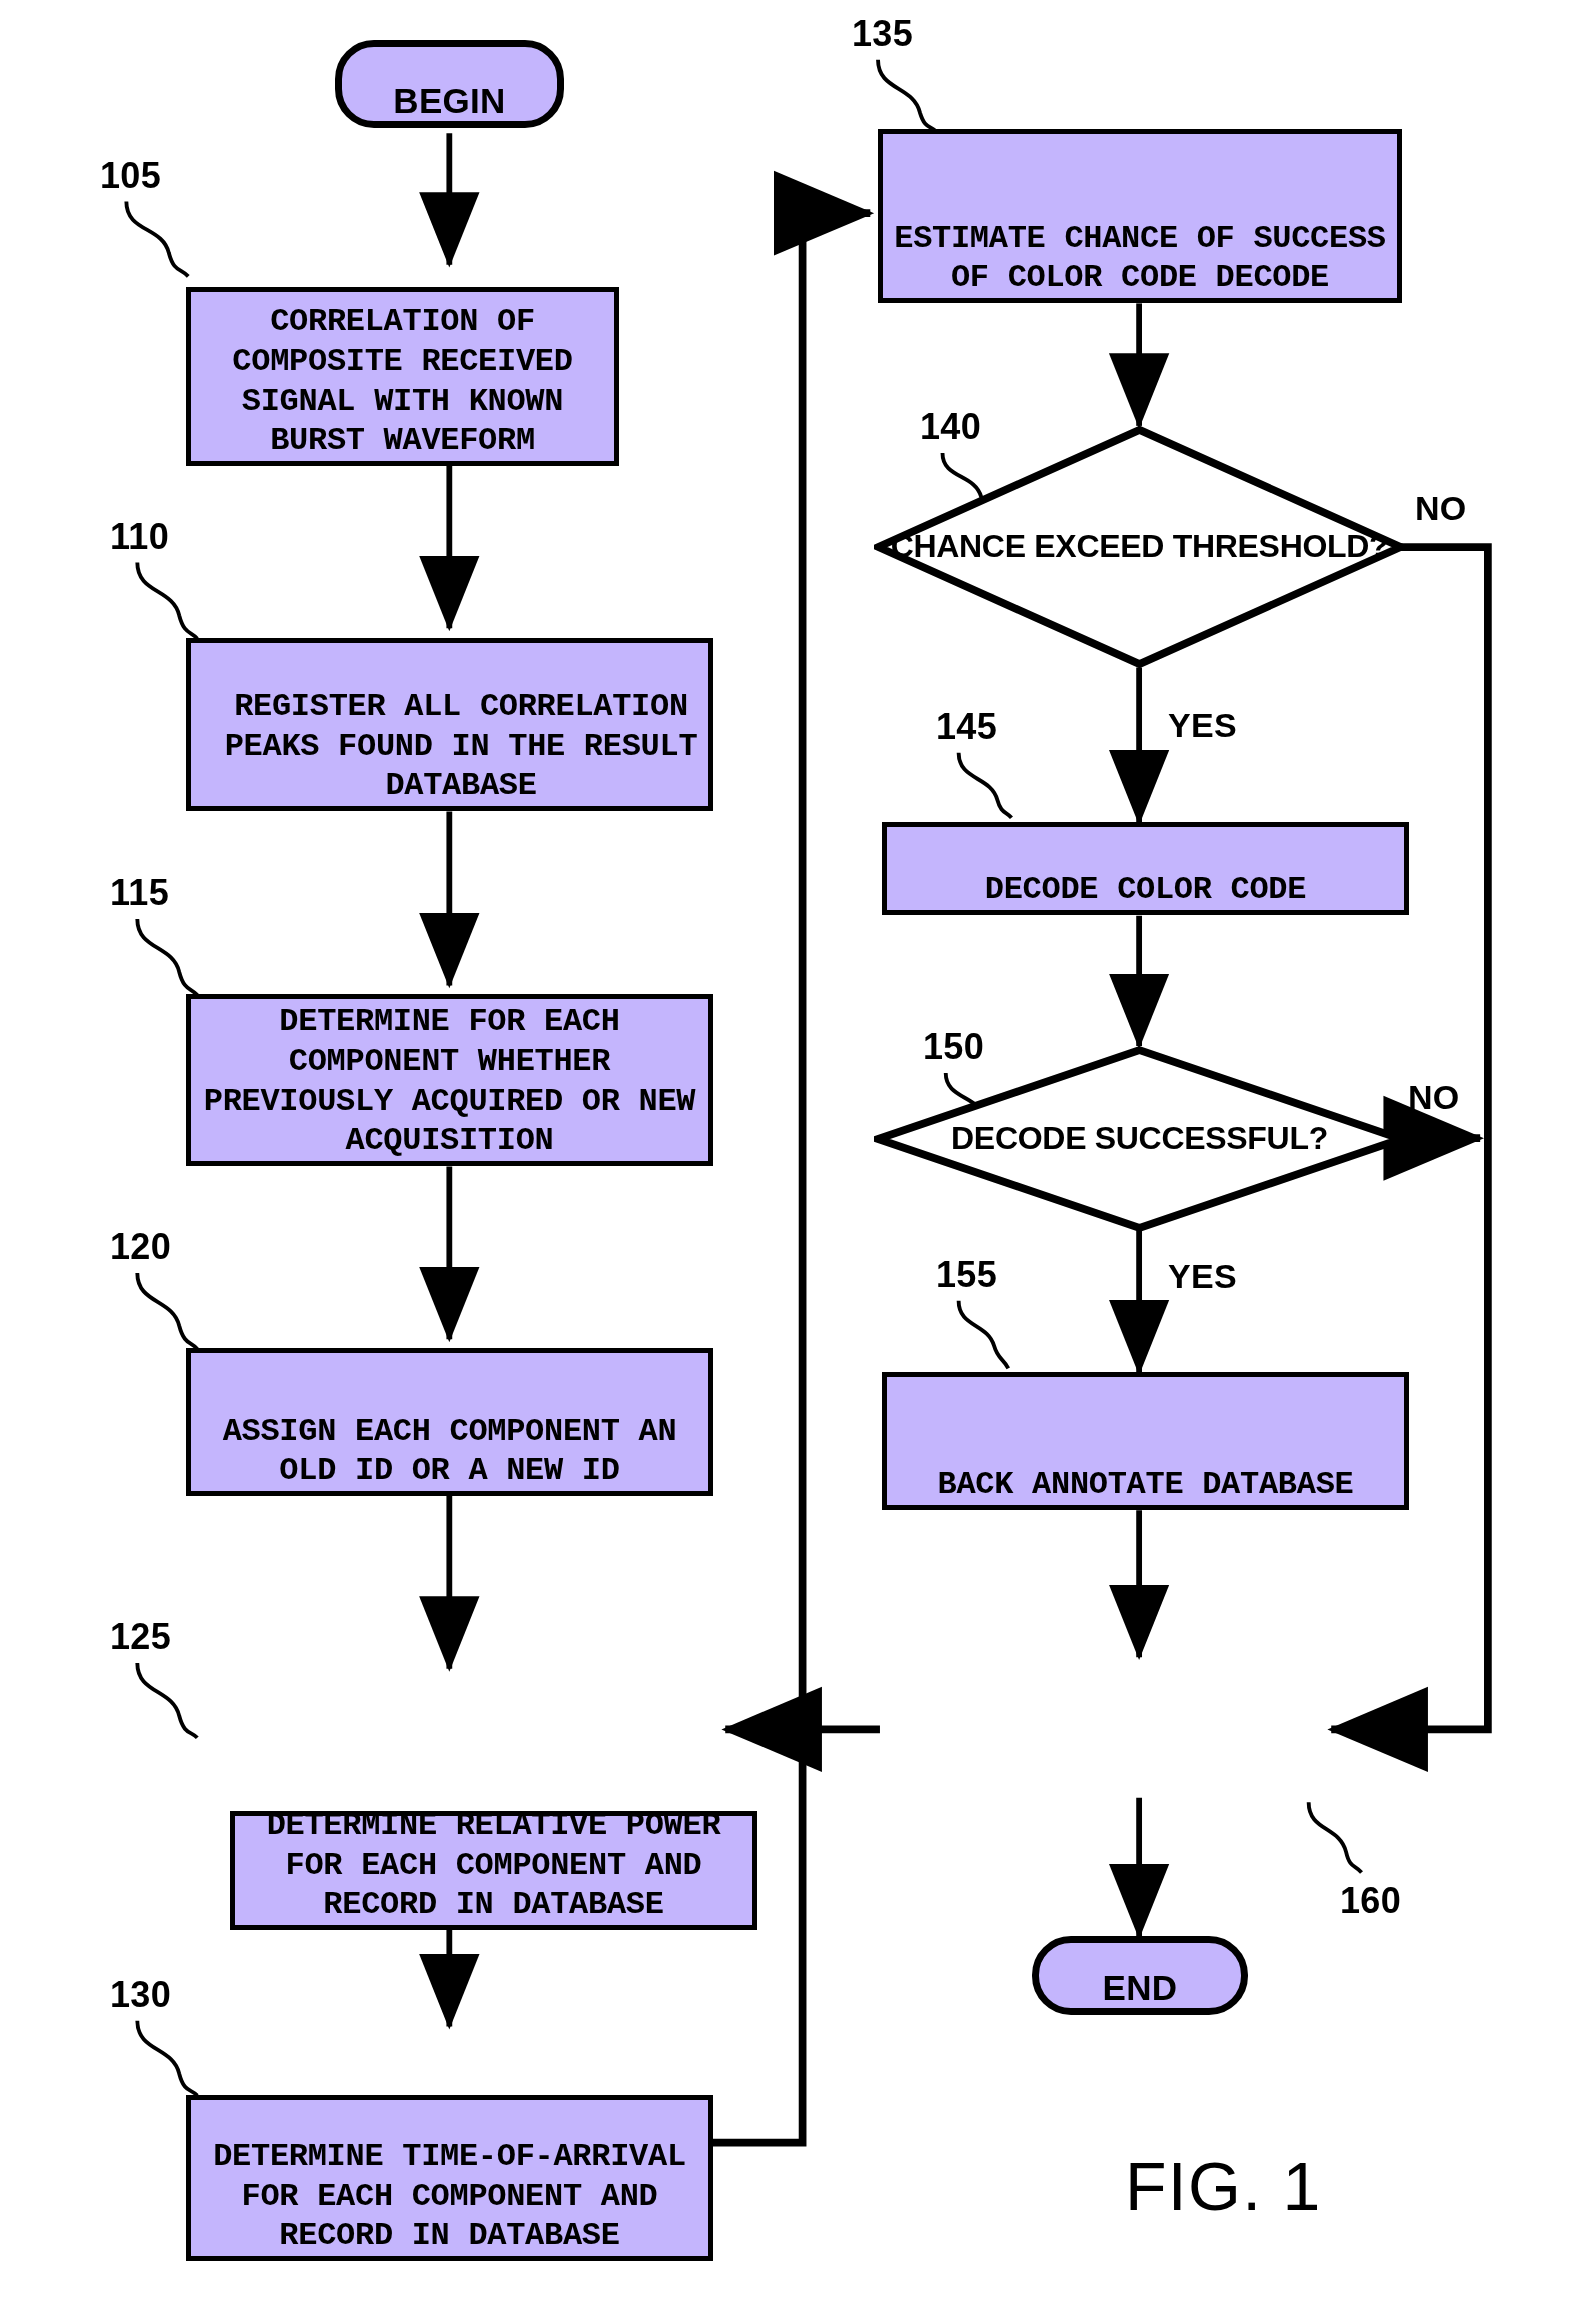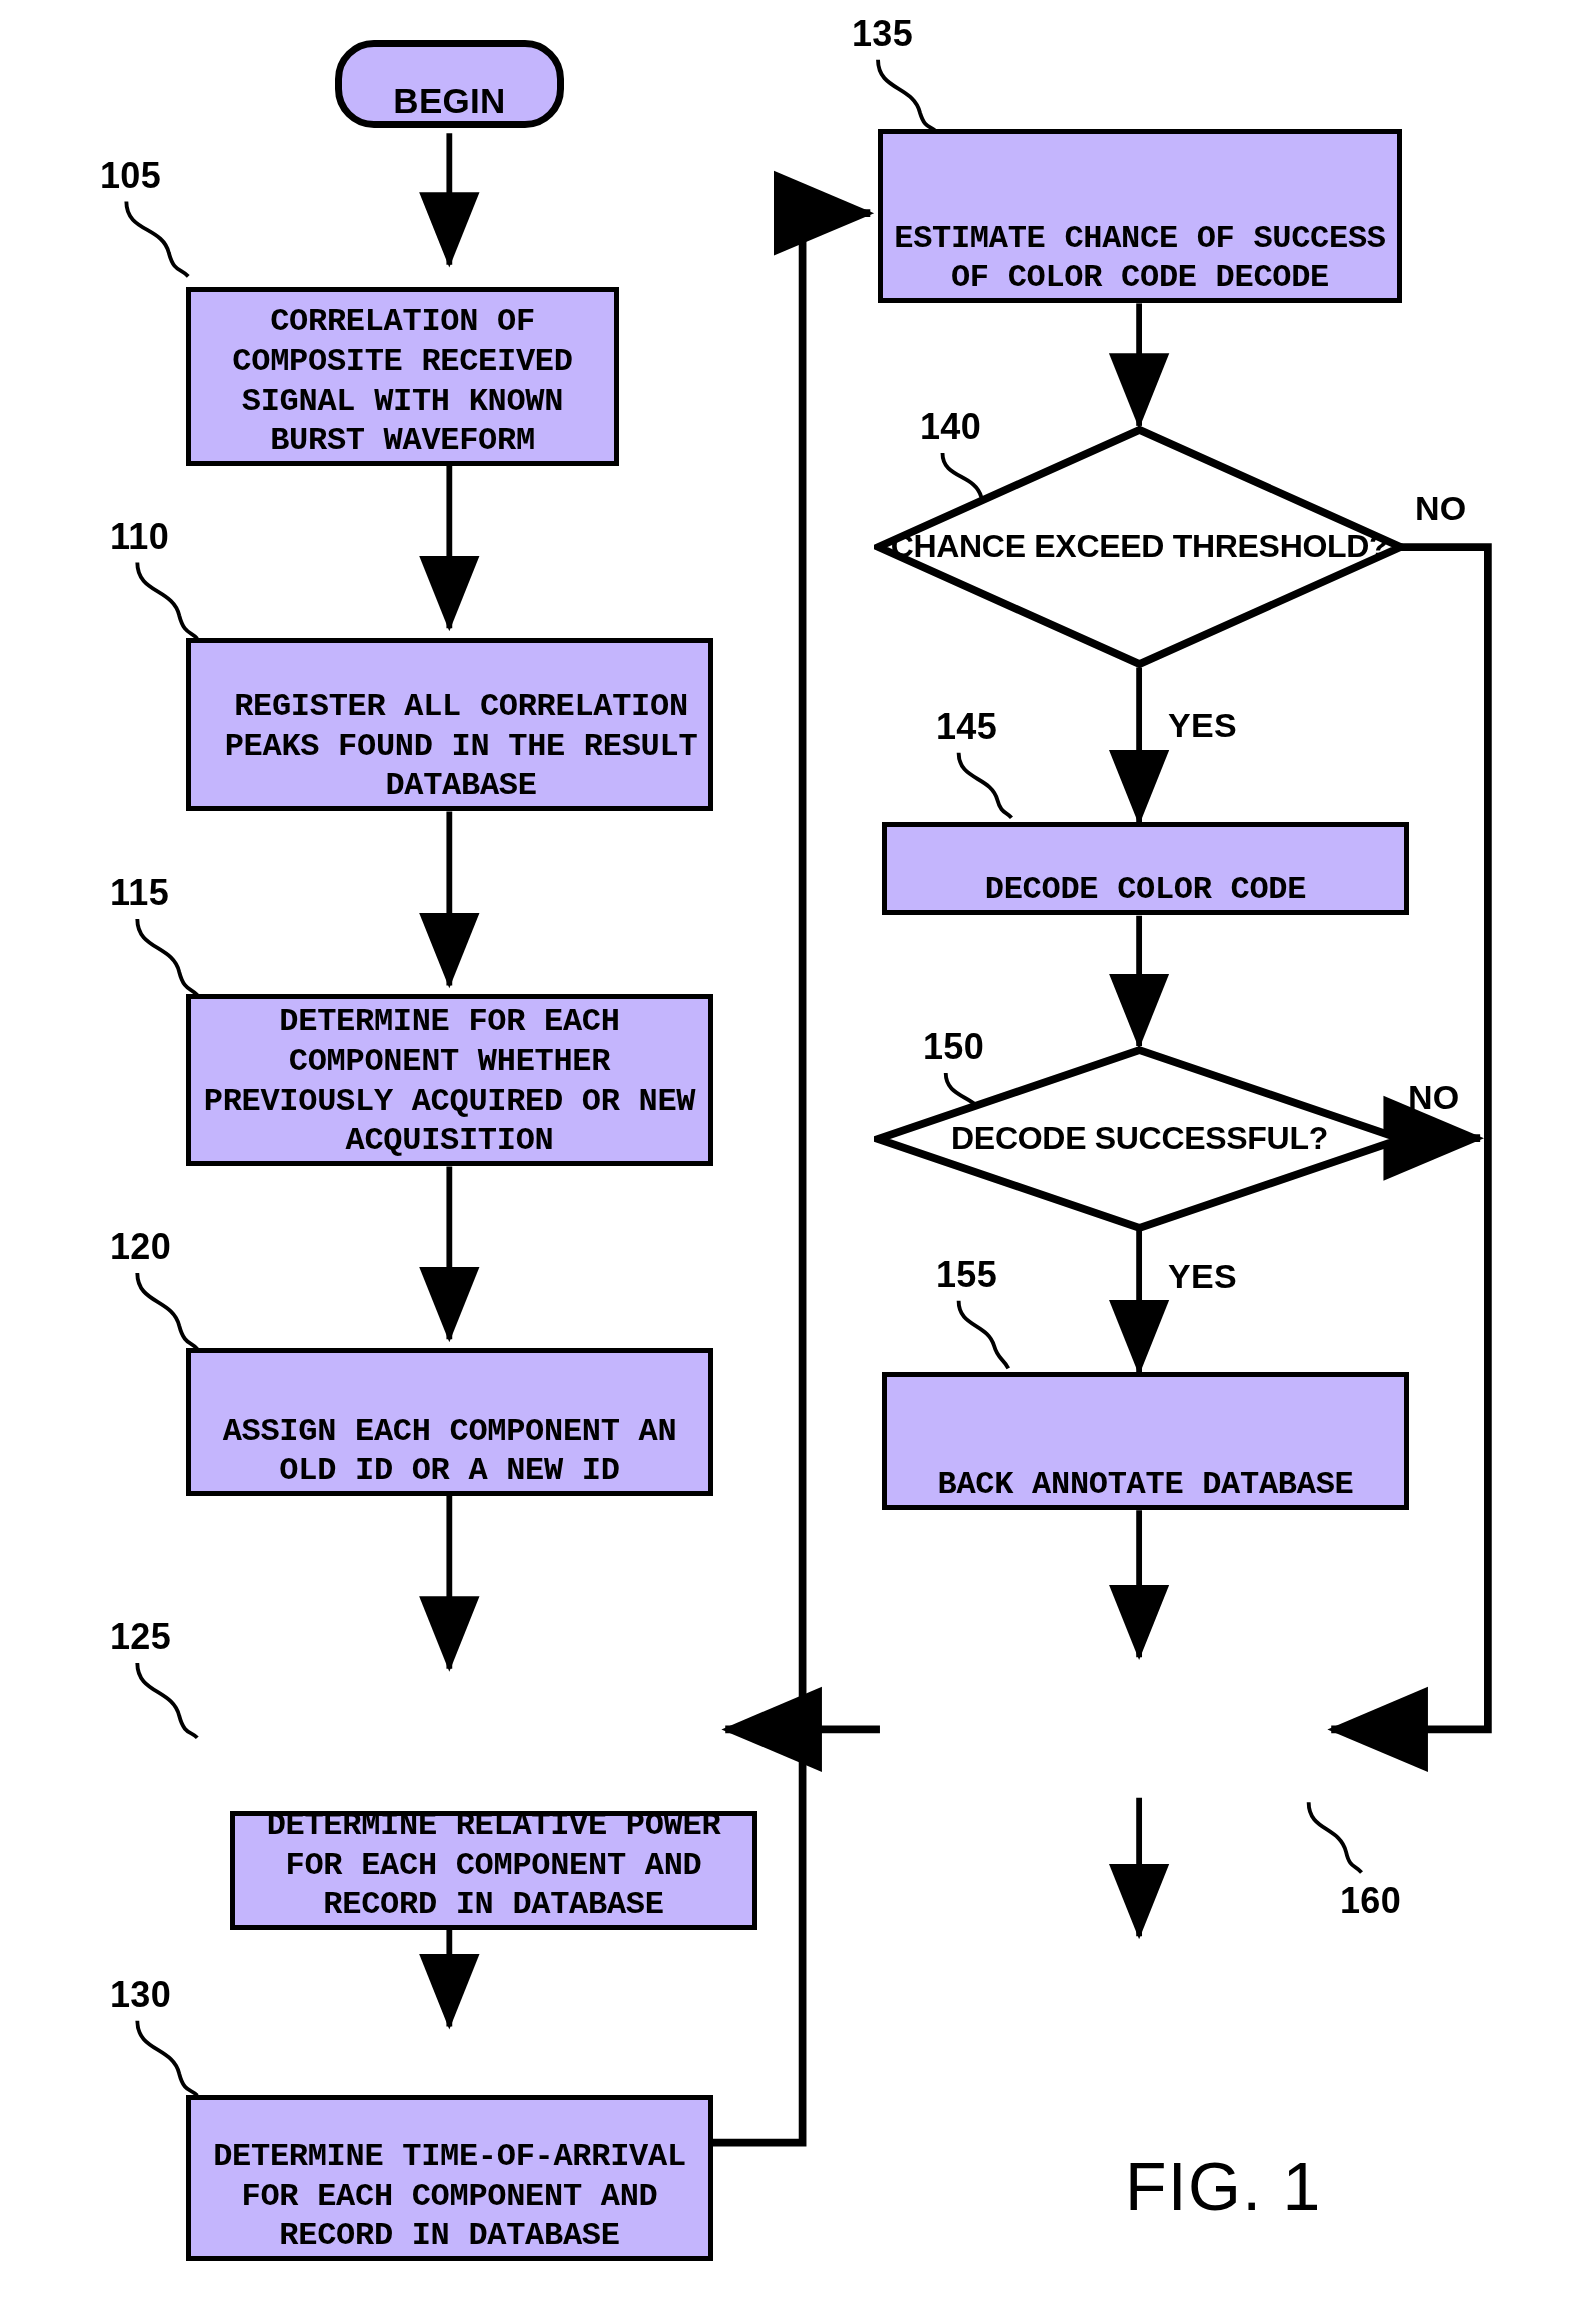--- a/index.html
+++ b/index.html
@@ -244,17 +244,20 @@
   </svg>
   <div class="node proc" style="left:882px; top:1372px; width:527px; height:138px;">
     <span>BACK ANNOTATE DATABASE</span>
   </div>
 
   <svg class="wires" style="width:1582px;height:2319px;" viewBox="0 0 2454 3596" width="1582" height="2319">
     <path d="M2030,2795 C2030,2840 2078,2832 2088,2872 C2094,2898 2102,2892 2112,2904" stroke="#000000" stroke-width="6" fill="none"></path>
   </svg>
   <div class="ref" style="left:1340px; top:1880px;">160</div>
 
+  <div class="node terminal" style="left:1032px; top:1936px; width:216px; height:79px;">
+    <span>END</span>
+  </div>
 
   <div class="figcap" style="left:1125px; top:2147px;">FIG. 1</div>
 
 </div>
 
 
 </body></html>

